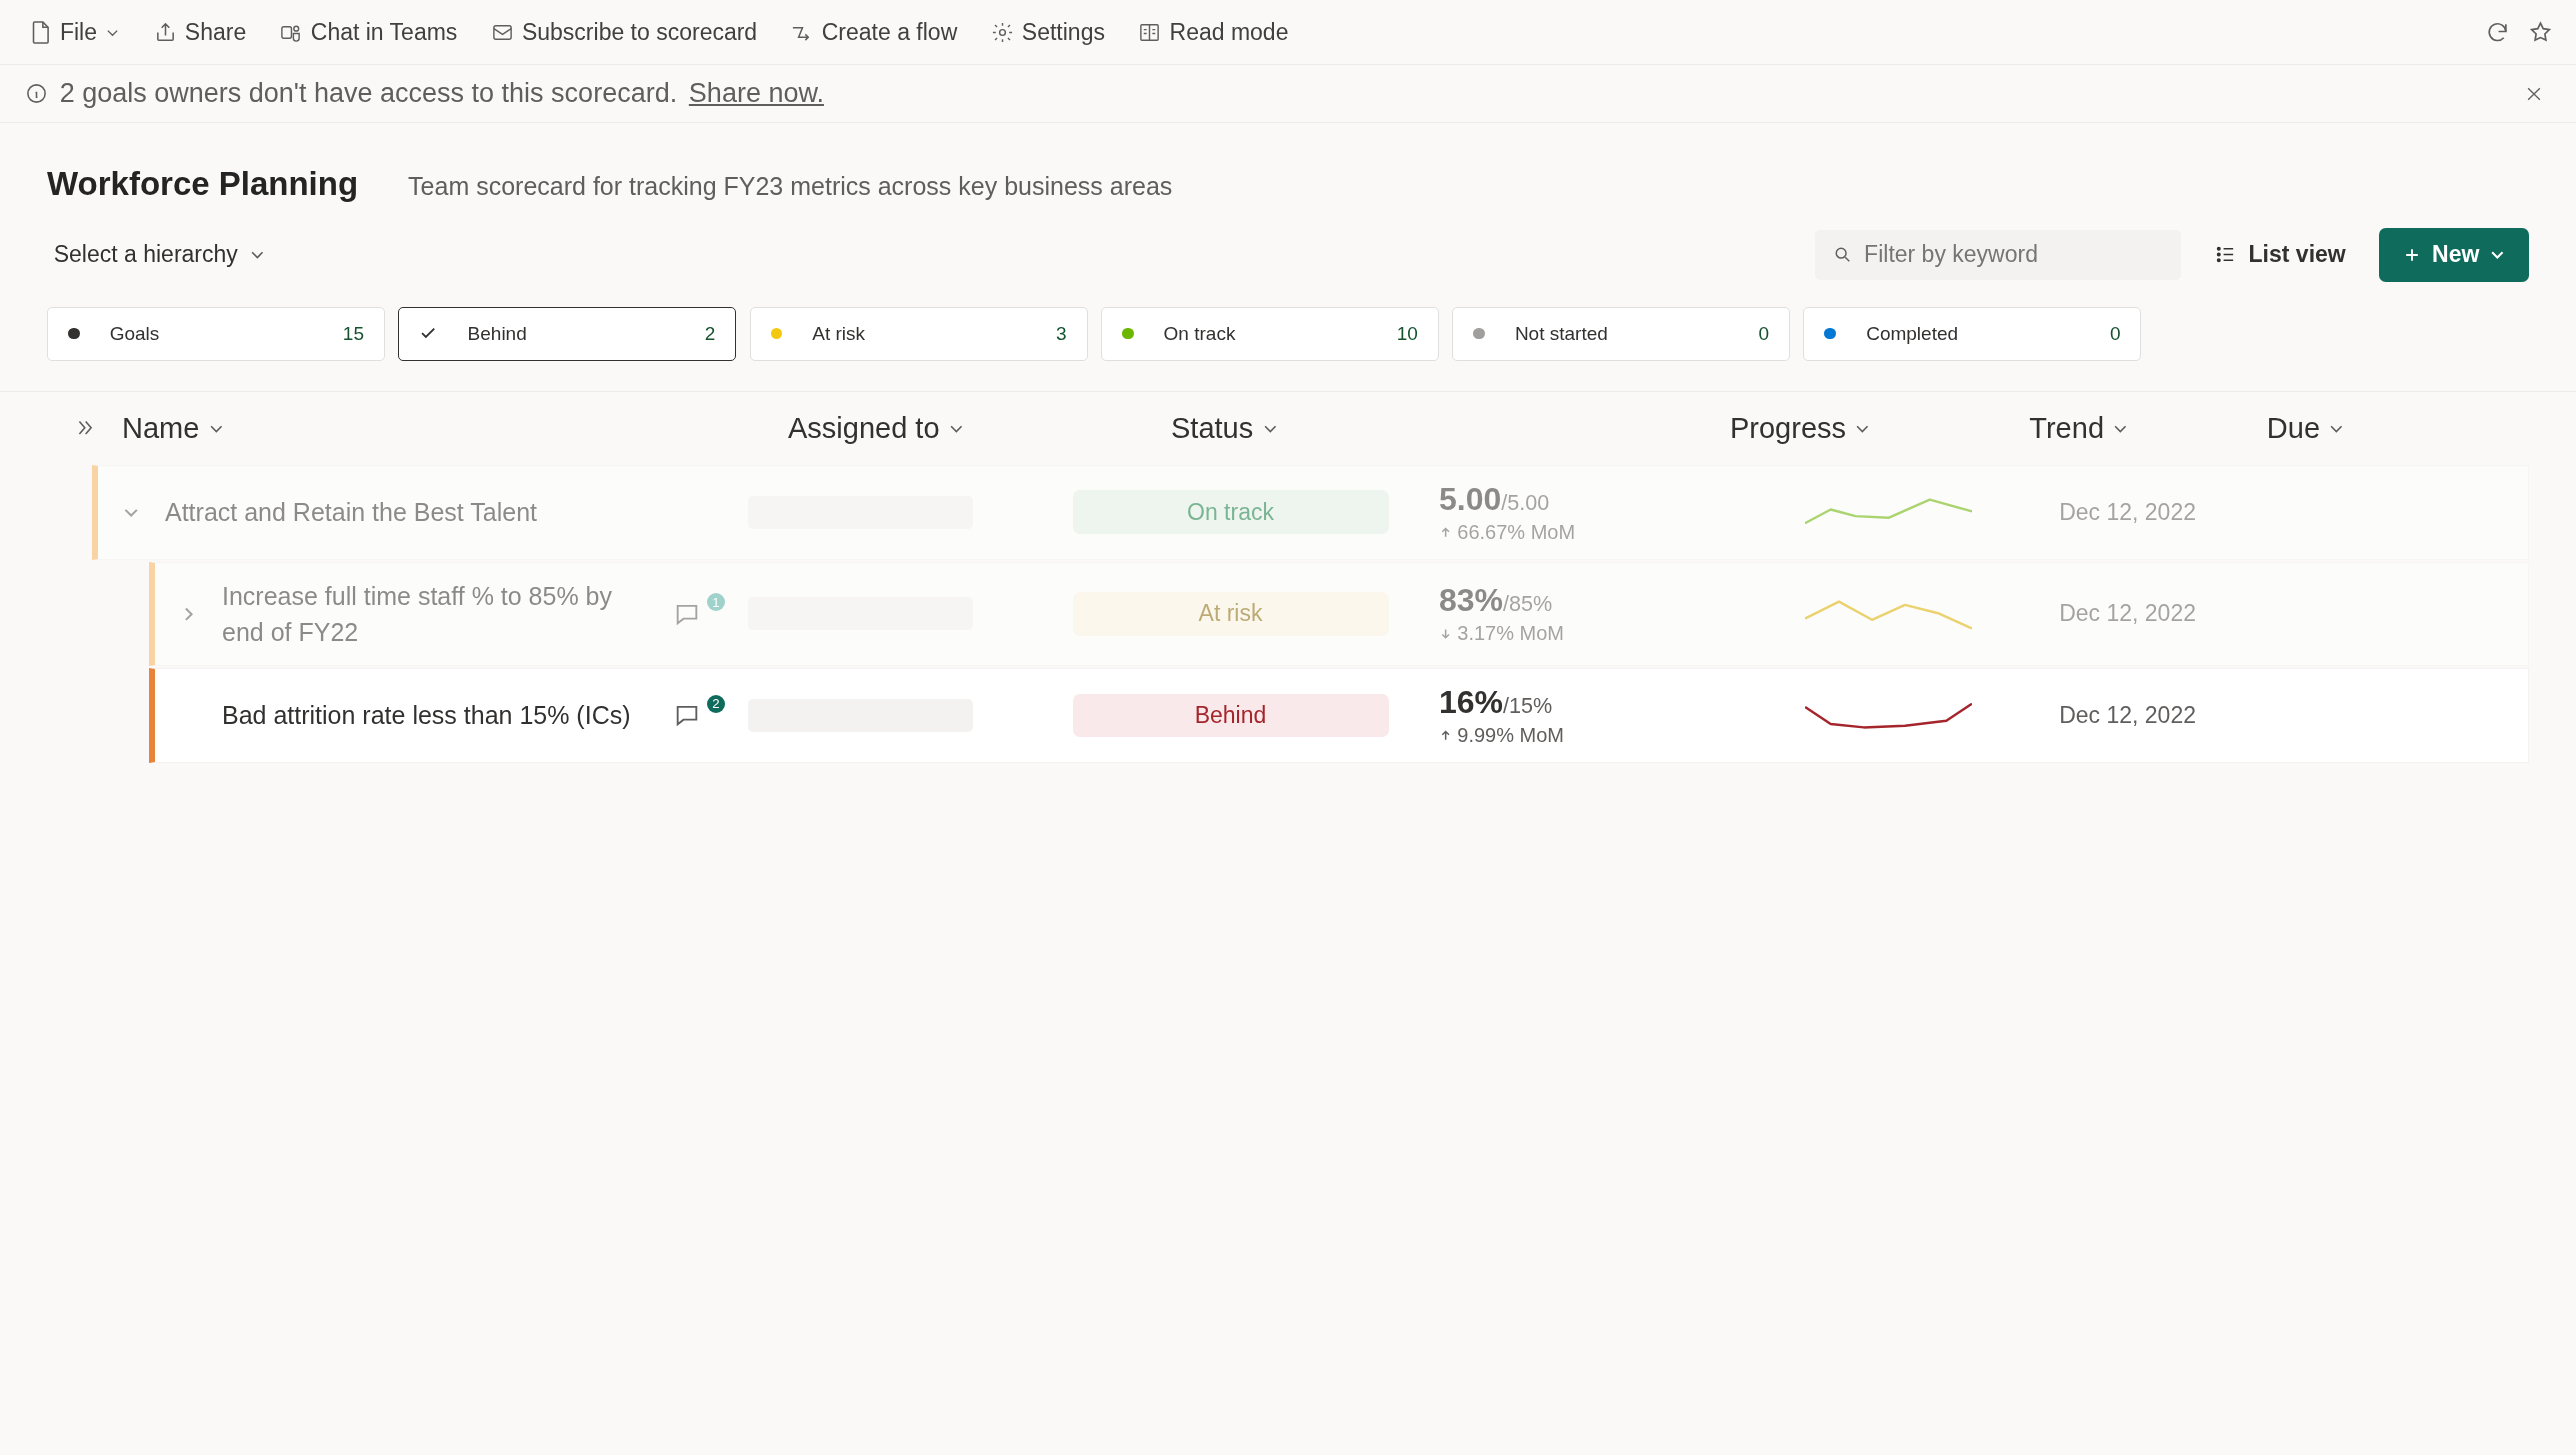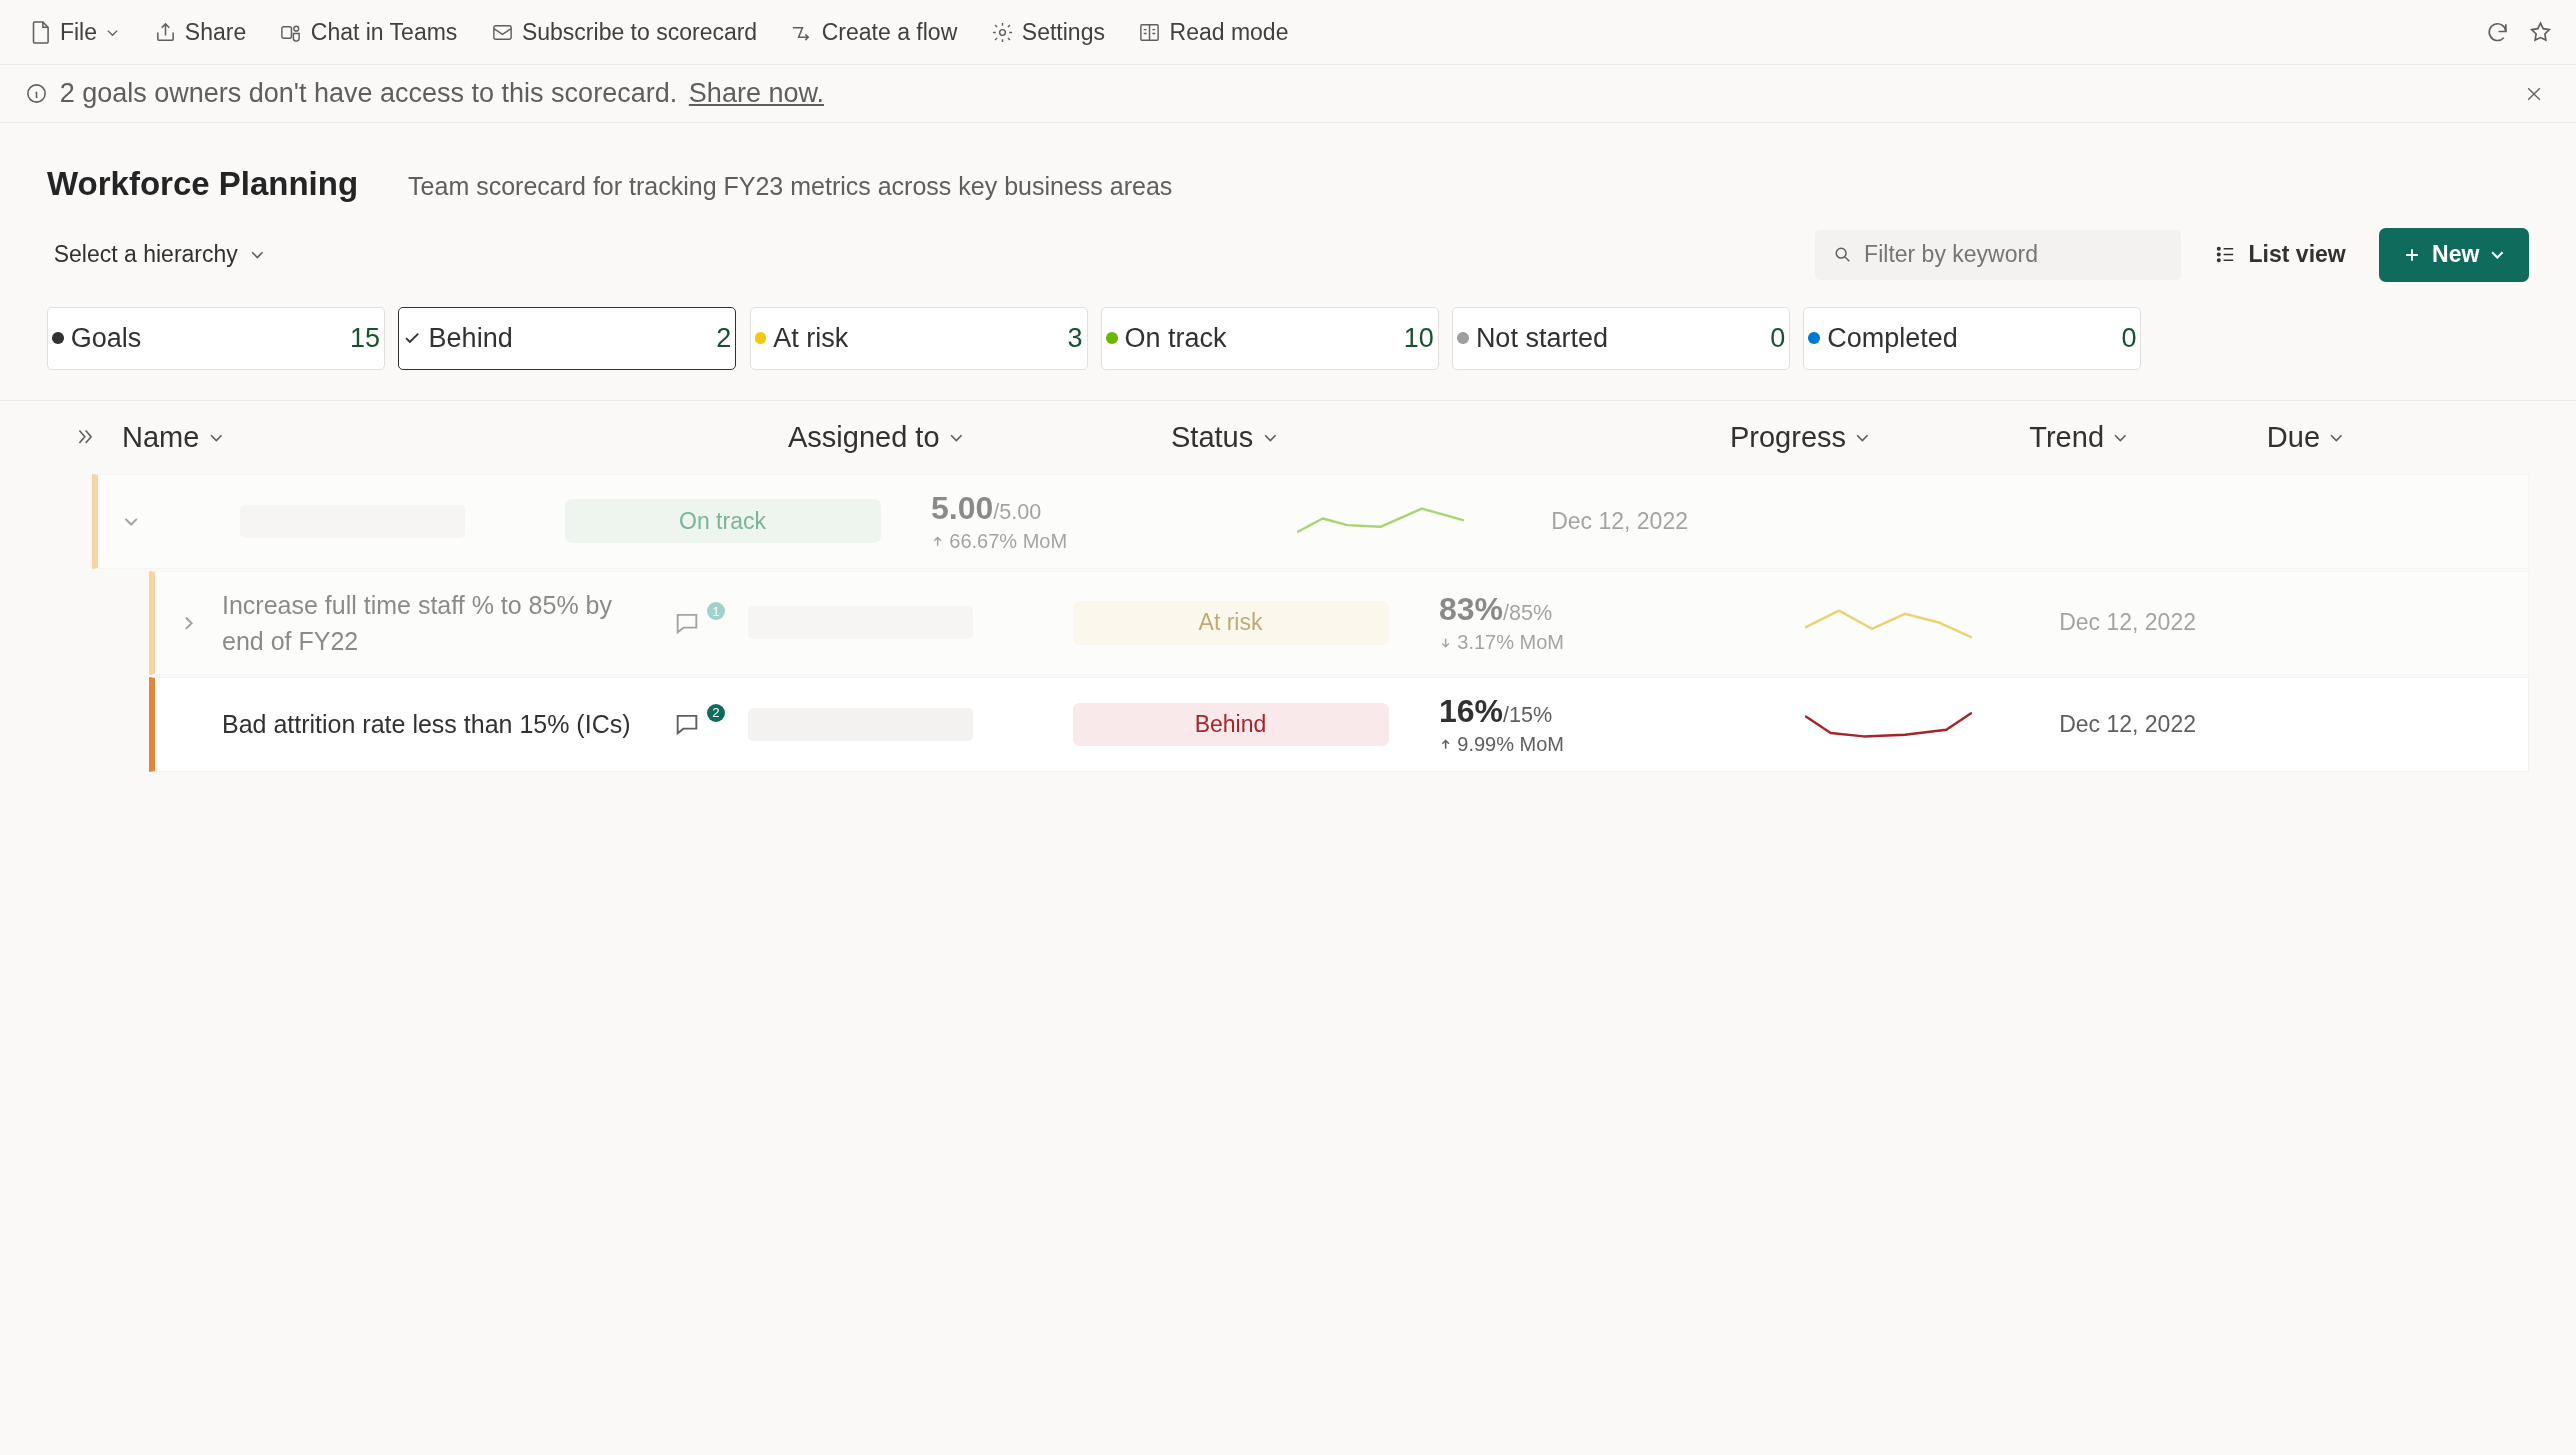--- a/index.html
+++ b/index.html
@@ -95,24 +95,24 @@
     background: #0f6c5c; color: #fff; font-size: 23px; font-weight: 600;
     padding: 13.3px 23px; border-radius: 6.7px; cursor: pointer;
   }
 
   
   .status-filters {
     display: flex; gap: 13.3px; padding: 0 47px 30px 47px;
     border-bottom: 0.8px solid #edebe9;
   }
   .status-card {
-    display: flex; align-items: center; gap: 7px;
+    display: flex; align-items: center; gap: 30px;
     border: 0.8px solid #e1dfdd; background: #fff;
-    border-radius: 5px; padding: 15px 4px; width: 338px;
-    cursor: pointer; font-size: 27px;
+    border-radius: 5px; padding: 15px 20px; width: 338px;
+    cursor: pointer; font-size: 19px;
   }
   .status-card.active { border: 1.7px solid #323130; }
   .status-card .dot { width: 11.7px; height: 11.7px; border-radius: 50%; flex-shrink: 0; }
   .status-card .check { flex-shrink:0; }
   .status-card .label { flex: 1; }
   .status-card .count { color: #14532d; }
 
   
   .col-headers {
     display: flex; align-items: center;
@@ -376,20 +376,21 @@
   </div>
 </div>
 
 <div class="rows" id="rows">
     <div class="row faded" style="border-left-color: rgb(247, 181, 94);">
       <div class="r-expand chev">
         <svg width="18.3" height="18.3" viewBox="0 0 16 16" fill="none" stroke="#605e5c" stroke-width="1.8">
           <path d="M3 6l5 5 5-5"></path>
         </svg>
       </div>
+      <div class="r-name">Attract and Retain the Best Talent</div>
       <div class="r-comment"></div>
       <div class="r-assigned">
         <div class="avatar-ph"></div>
       </div>
       <div class="r-status">
         <div class="status-pill pill-ontrack">On track</div>
       </div>
       <div class="r-progress">
         <div class="prog-main">5.00<span class="denom">/5.00</span></div>
         <div class="prog-delta">

